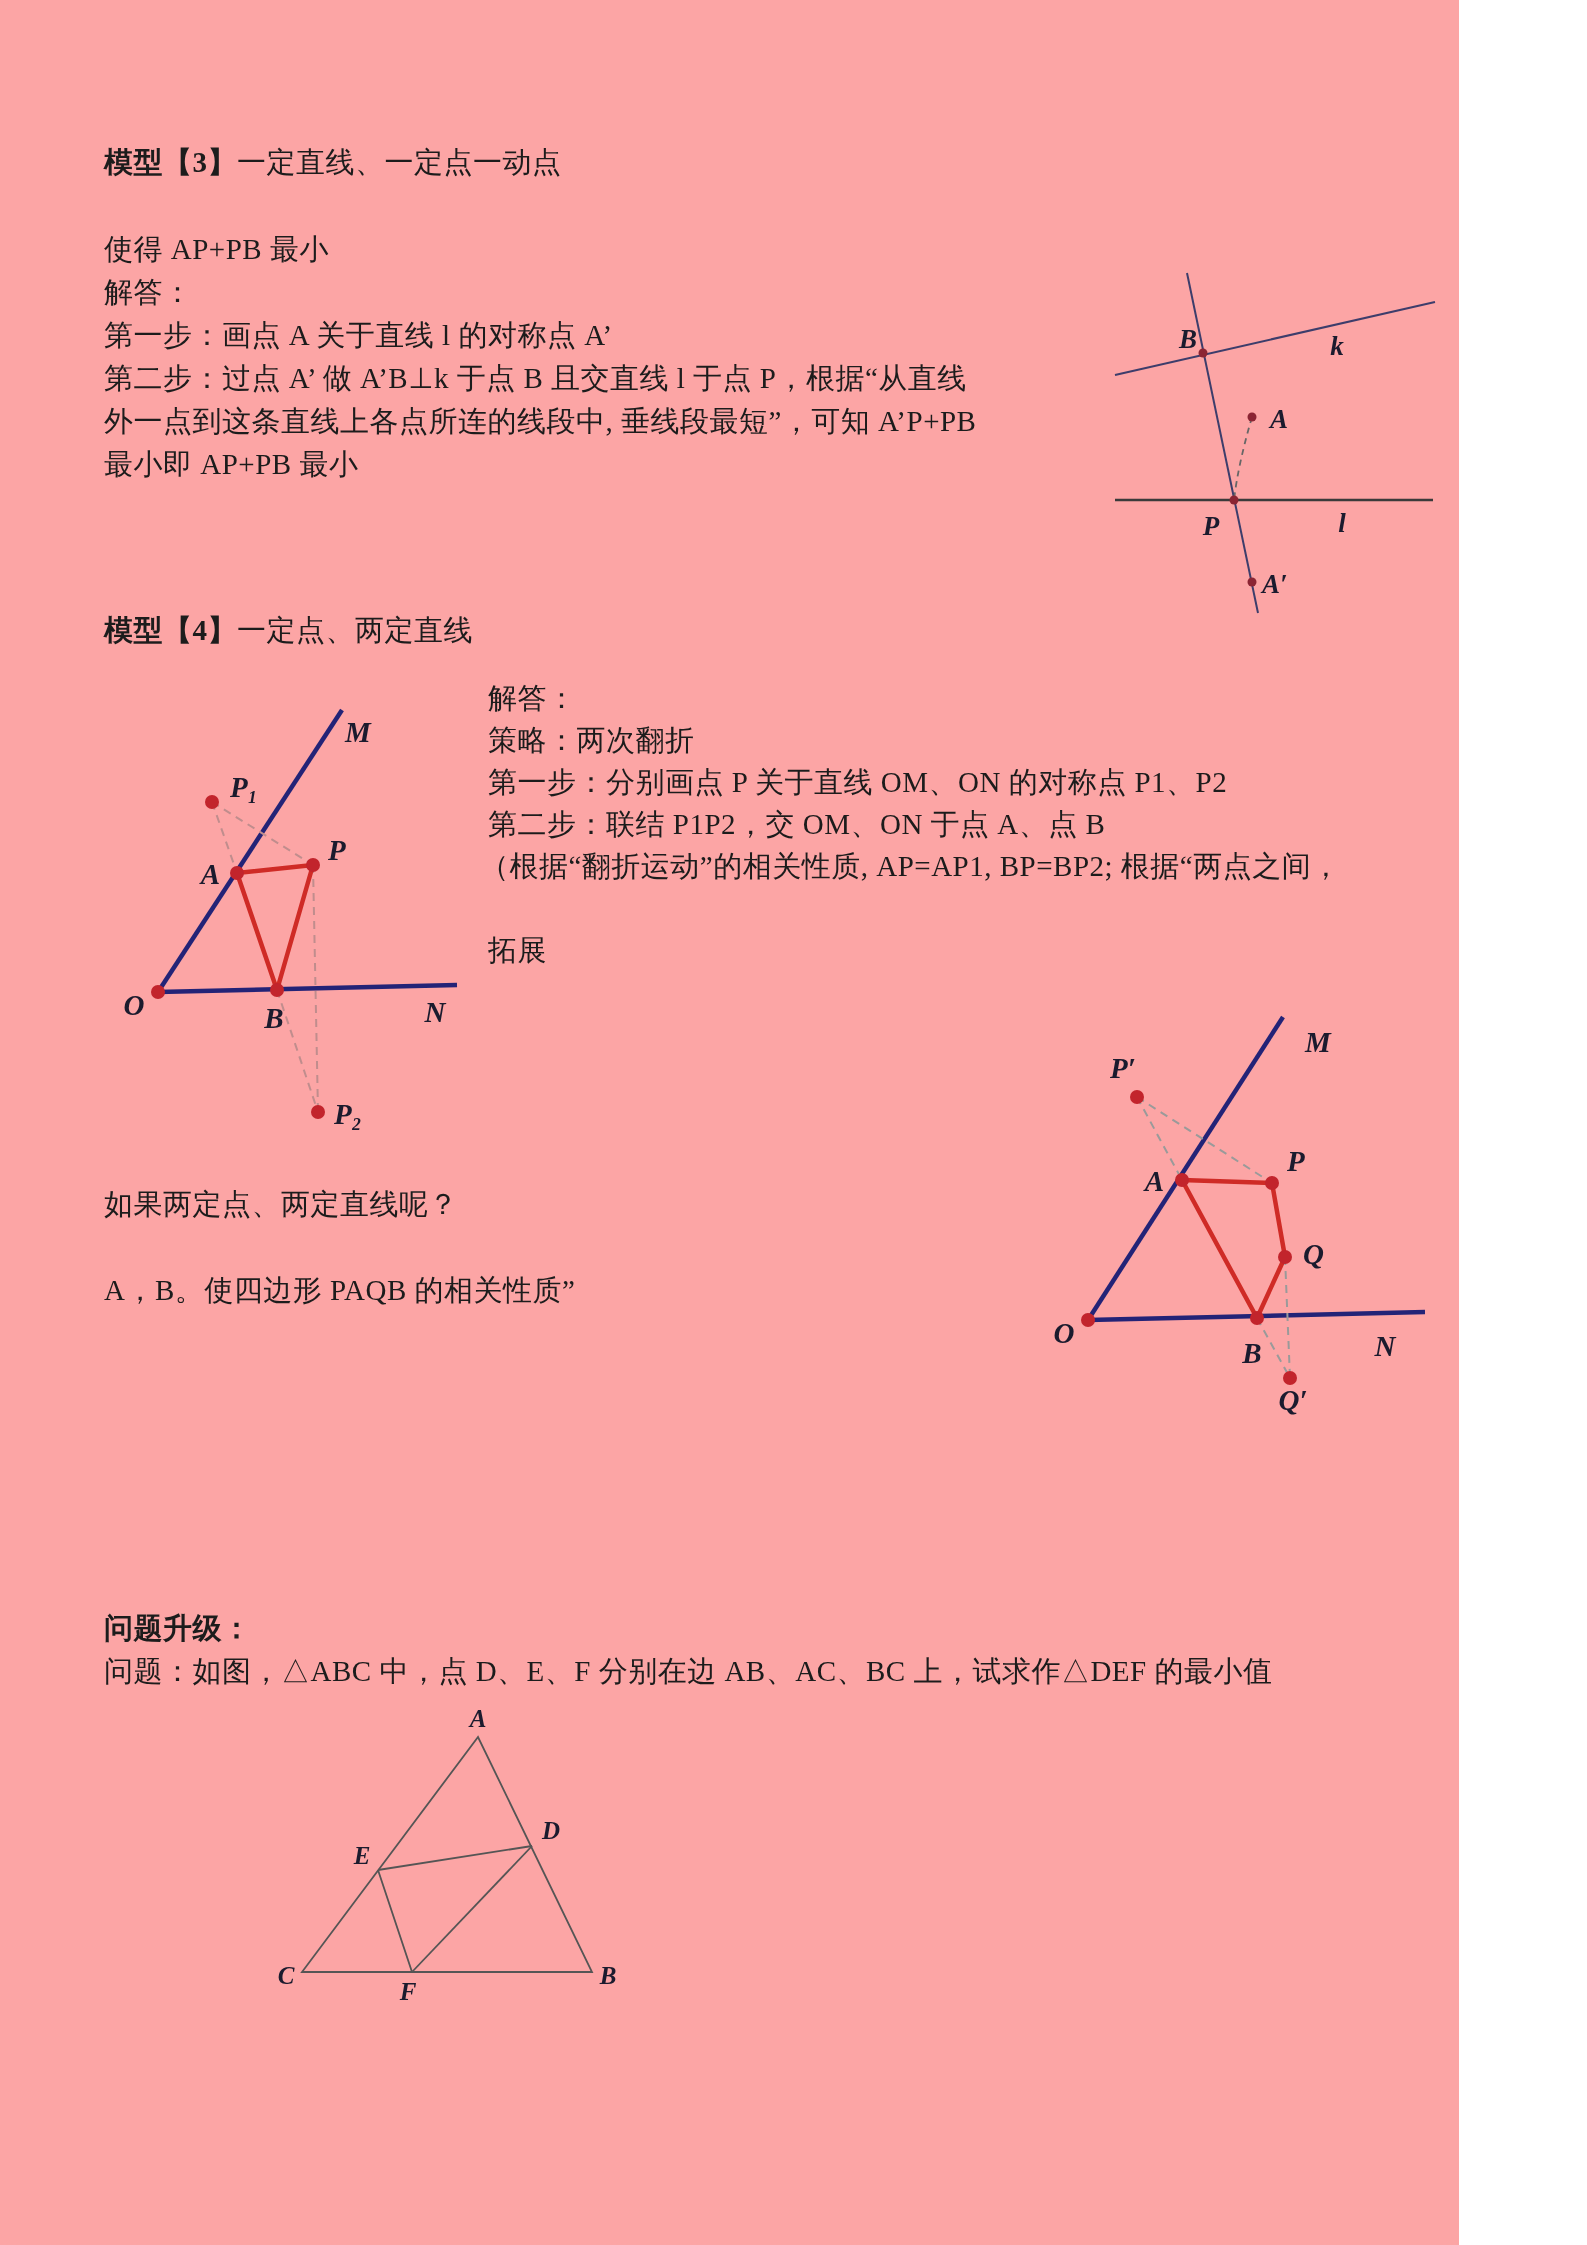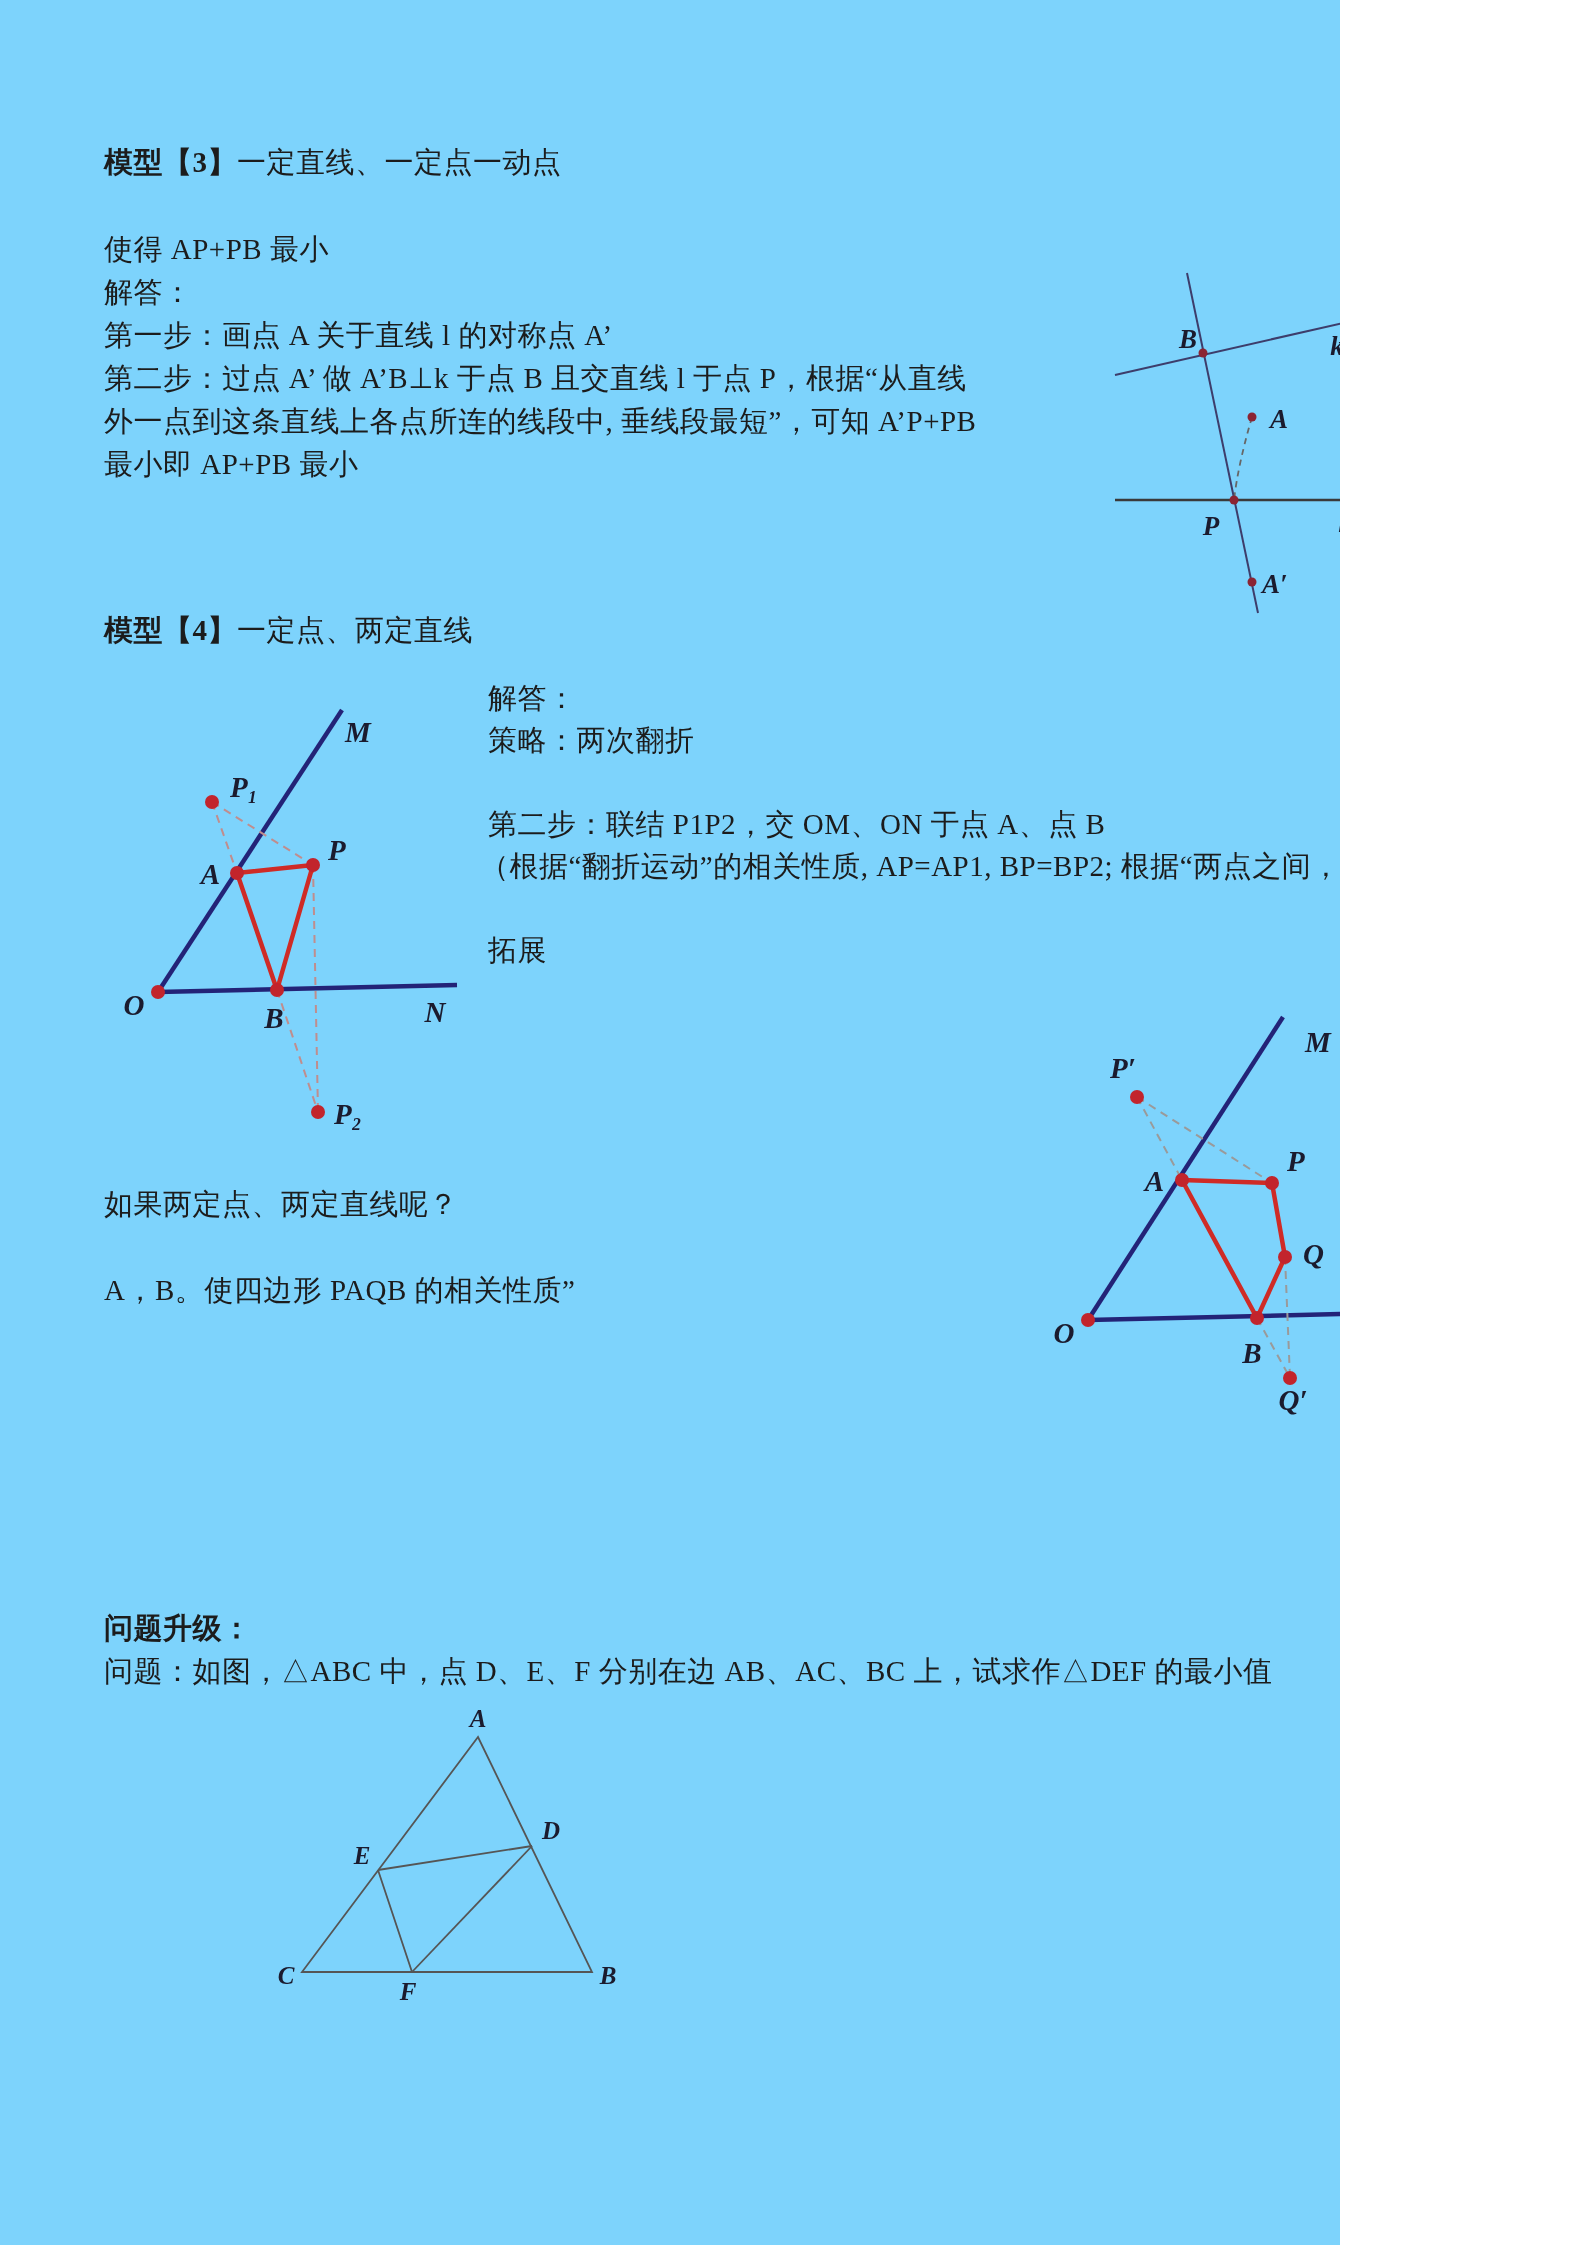--- a/index.html
+++ b/index.html
@@ -1,20 +1,20 @@
 <!DOCTYPE html>
 <html><head>
 <meta charset="utf-8">
 <style>
   html,body { margin:0; padding:0; background:#ffffff; }
   .page {
     position:relative;
-    width:1340px;
+    width:1459px;
     height:2245px;
-    background:#7dd3fc;
+    background:#fca5a5;
     font-family:"Liberation Serif", serif;
     color:#1c1c1c;
     overflow:hidden;
     text-decoration:underline;
   }
   .tline {
     position:absolute;
     left:104px;
     font-size:29px;
     line-height:36px;
@@ -57,20 +57,21 @@
     <text x="237" y="95" font-size="27" text-anchor="middle">k</text>
     <text x="170" y="168" font-size="27">A</text>
     <text x="111" y="275" font-size="27" text-anchor="middle">P</text>
     <text x="242" y="272" font-size="27" text-anchor="middle">l</text>
     <text x="162" y="333" font-size="27">A′</text>
   </svg>
 
   <div class="tline" style="top:612px"><span class="b">模型【4】</span><span>一定点、两定直线</span></div>
   <div class="tline sol" style="top:680px">解答：</div>
   <div class="tline sol" style="top:722px">策略：两次翻折</div>
+  <div class="tline sol" style="top:764px">第一步：分别画点 P 关于直线 OM、ON 的对称点 P1、P2</div>
   <div class="tline sol" style="top:806px">第二步：联结 P1P2，交 OM、ON 于点 A、点 B</div>
   <div class="tline sol" style="top:848px; left:480px">（根据“翻折运动”的相关性质, AP=AP1, BP=BP2; 根据“两点之间，</div>
   <div class="tline sol" style="top:932px">拓展</div>
 
   <svg class="diagram" style="left:70px; top:660px" width="420" height="480" viewBox="0 0 420 480">
     <line x1="88" y1="332" x2="387" y2="325" stroke="#232377" stroke-width="4.5"></line>
     <line x1="88" y1="332" x2="272" y2="50" stroke="#232377" stroke-width="4.5"></line>
     <line x1="142" y1="142" x2="167" y2="213" stroke="#c08d8d" stroke-width="2" stroke-dasharray="8,6"></line>
     <line x1="142" y1="142" x2="243" y2="205" stroke="#c08d8d" stroke-width="2" stroke-dasharray="8,6"></line>
     <line x1="243" y1="205" x2="248" y2="452" stroke="#c08d8d" stroke-width="2" stroke-dasharray="8,6"></line>

